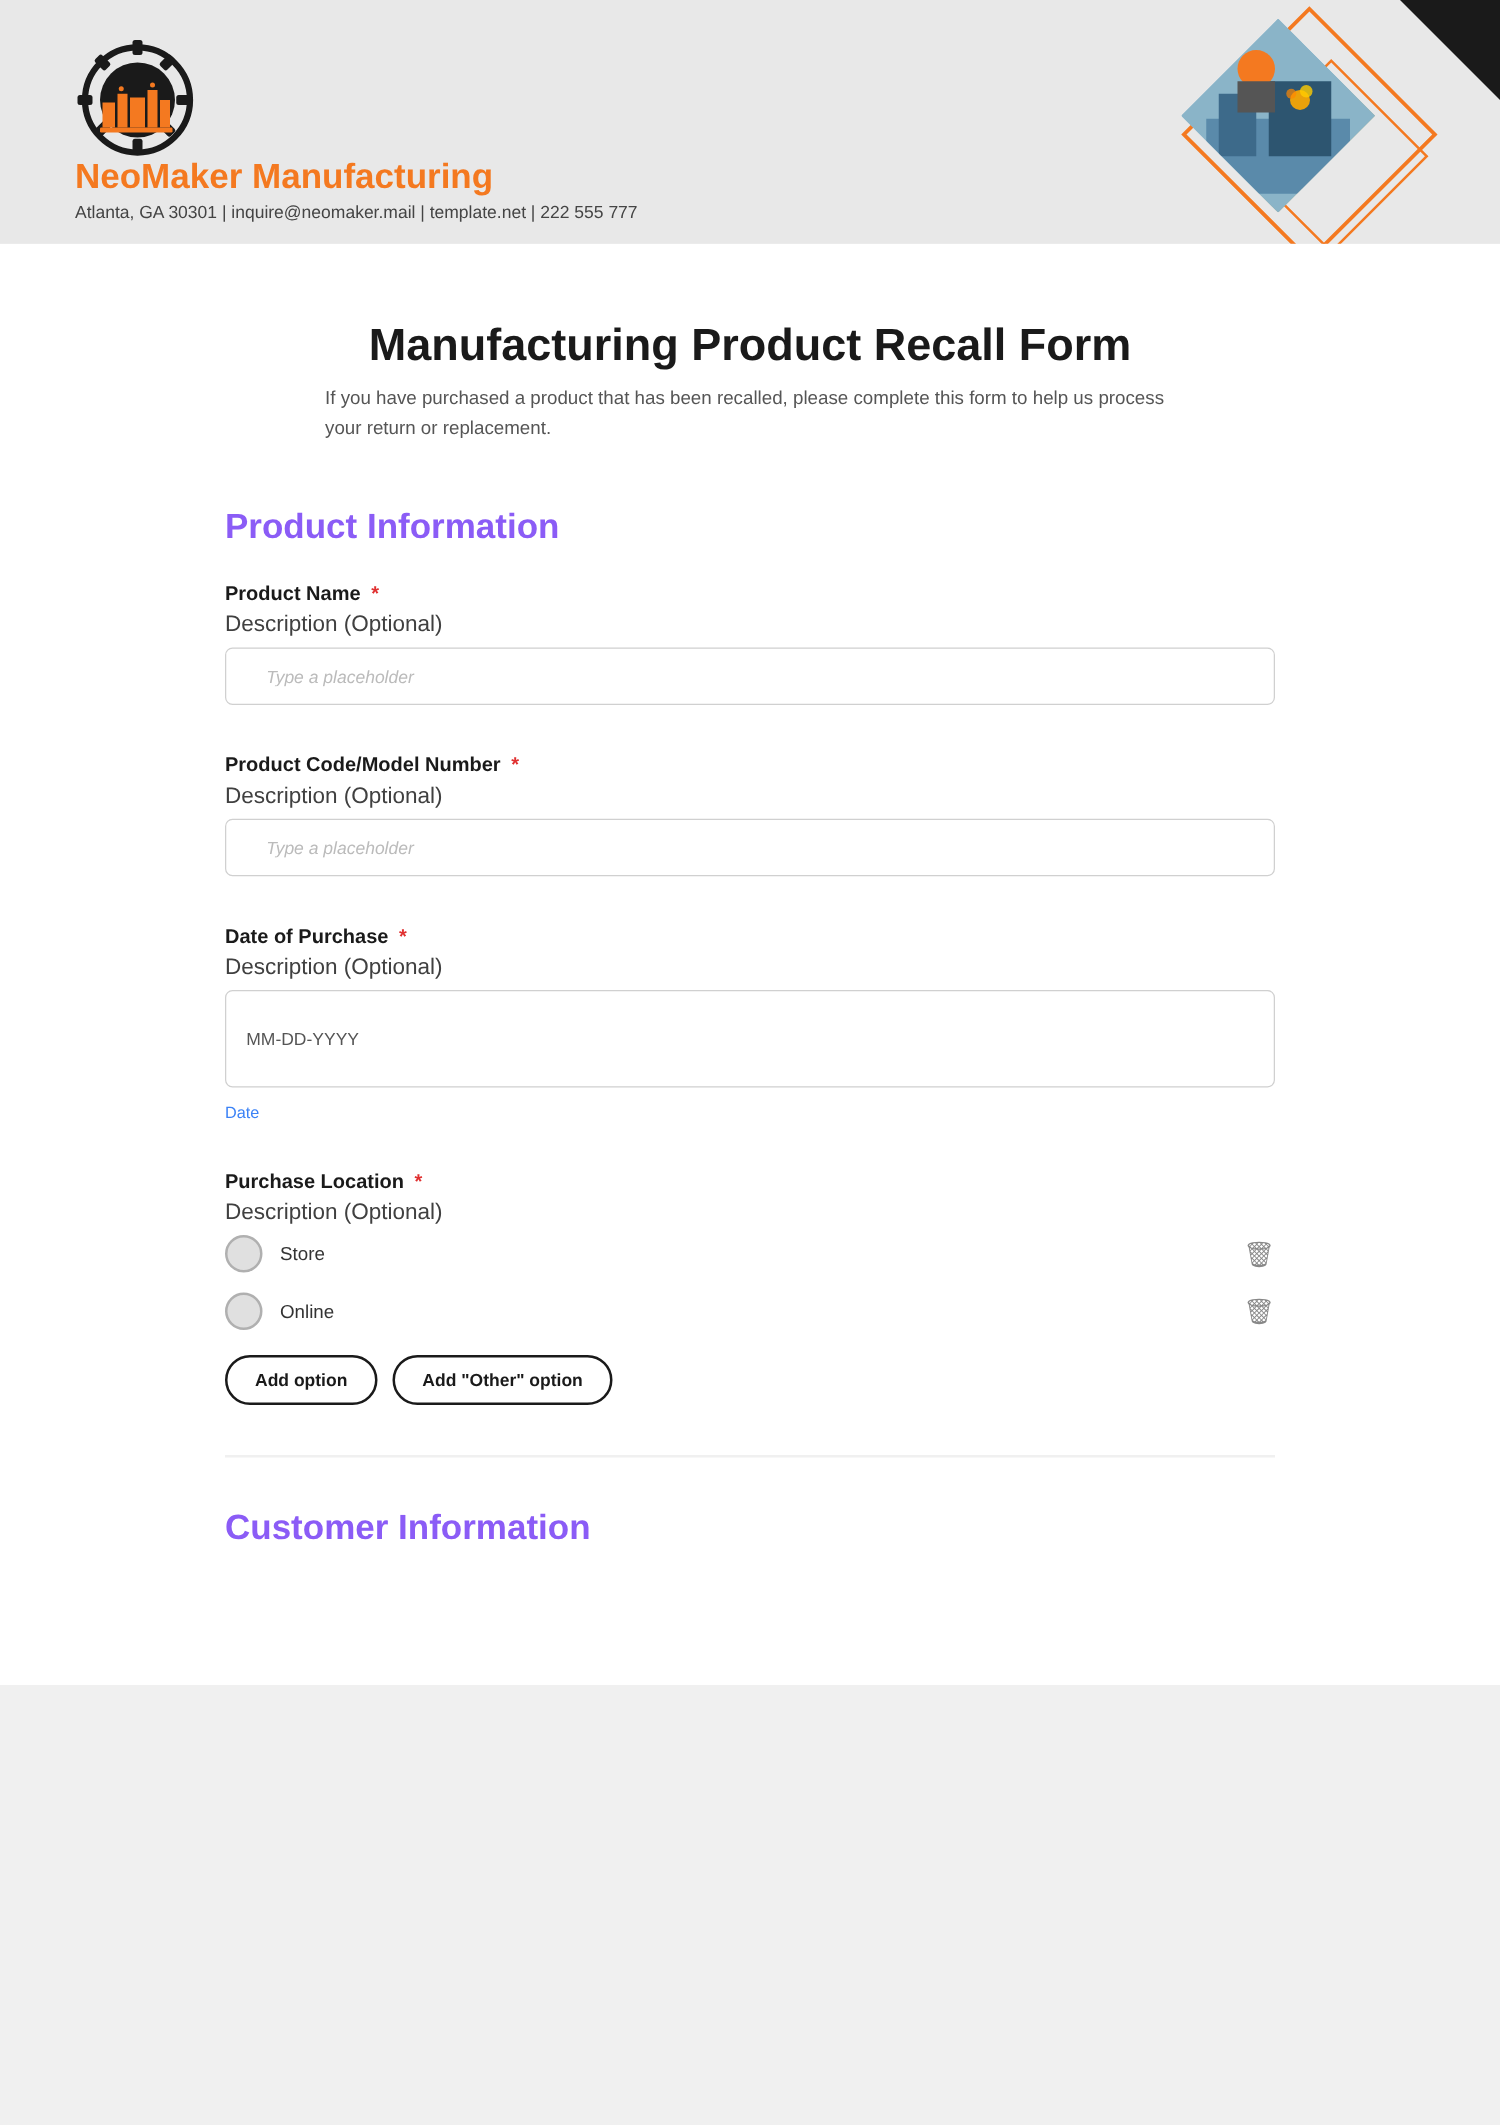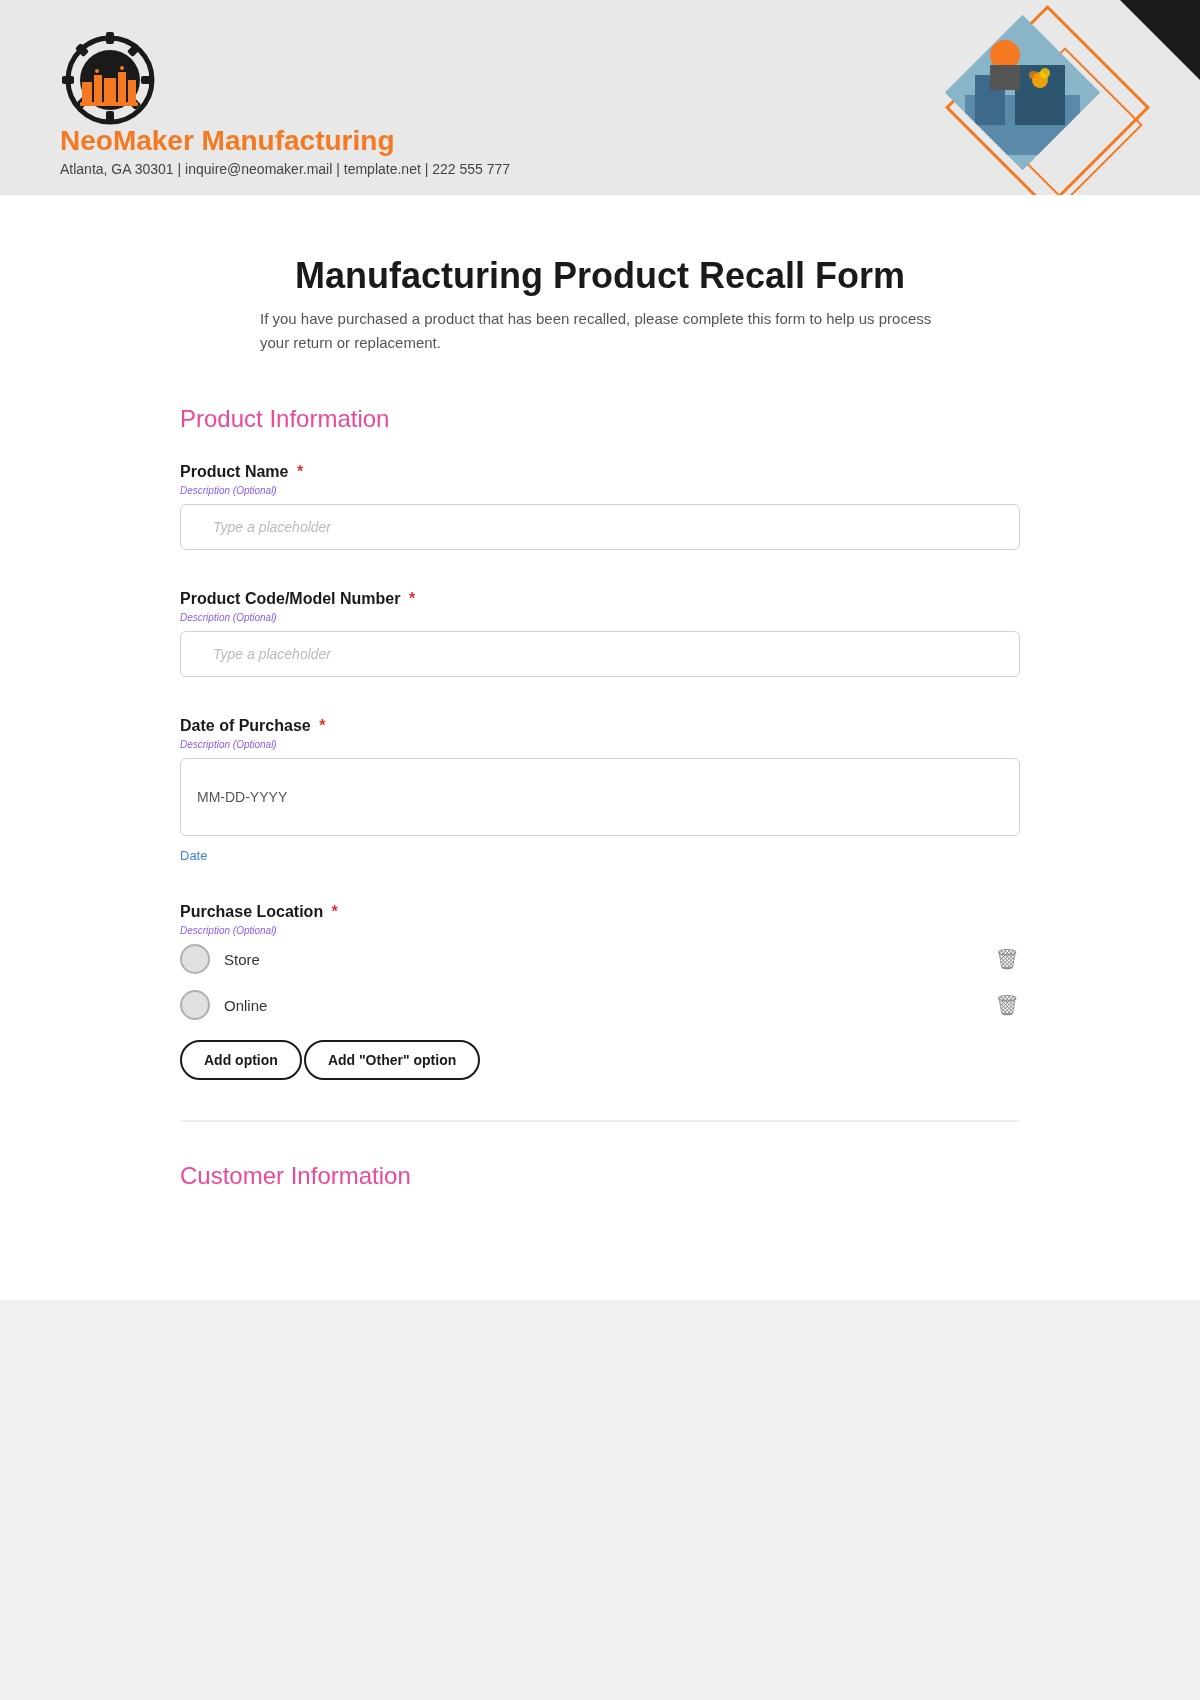--- a/index.html
+++ b/index.html
@@ -109,46 +109,45 @@
       font-size: 15px;
       color: #555;
       line-height: 1.6;
       margin-bottom: 50px;
       max-width: 680px;
       margin-left: auto;
       margin-right: auto;
     }
 
     .section-title {
-      font-size: 24px;
-      font-weight: 400;
-      color: #ec4899;
+      font-size: 28px;
+      font-weight: 700;
+      color: #8b5cf6;
       margin-bottom: 30px;
     }
 
     .field-group {
       margin-bottom: 40px;
     }
 
     .field-label {
       font-size: 16px;
       font-weight: 800;
       color: #1a1a1a;
       margin-bottom: 4px;
     }
 
     .field-label .required {
       color: #e03030;
       margin-left: 4px;
     }
 
     .field-description {
-      font-size: 10px;
-      color: #8b5cf6;
-      font-style: italic;
+      font-size: 18px;
+      color: #404040;
       margin-bottom: 8px;
     }
 
     .field-input {
       width: 100%;
       padding: 14px 32px;
       border: 1.5px solid #d0d0d0;
       border-radius: 6px;
       font-size: 14px;
       color: #bbb;
@@ -202,21 +201,21 @@
 
     .delete-icon {
       color: #888;
       font-size: 20px;
       cursor: pointer;
       margin-left: auto;
     }
 
     .add-buttons-row {
       display: flex;
-      gap: 2px;
+      gap: 12px;
       margin-top: 20px;
     }
 
     .add-btn {
       padding: 10px 22px;
       border: 2px solid #1a1a1a;
       border-radius: 50px;
       background: #fff;
       font-size: 14px;
       font-weight: 600;

